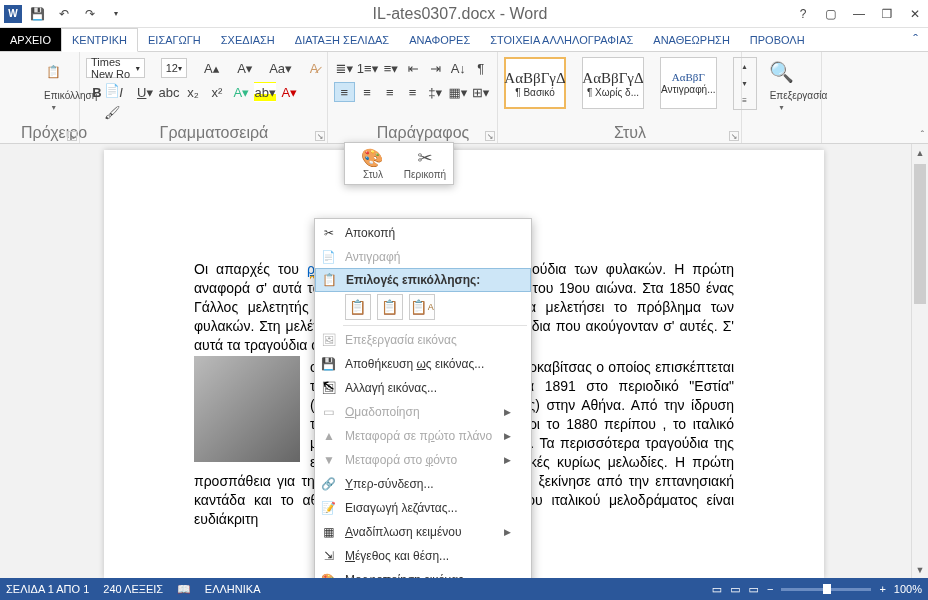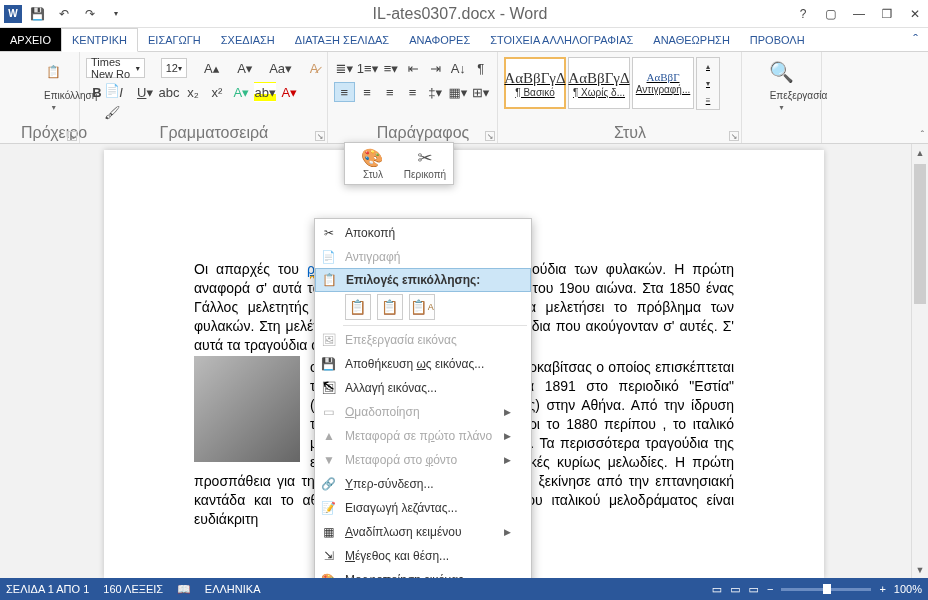--- a/index.html
+++ b/index.html
@@ -19,21 +19,21 @@
 .ribbon { height: 92px; background: #f8f8f8; border-bottom: 1px solid #d4d4d4; display: flex; position: relative; }
 .rgroup { border-right: 1px solid #e1e1e1; padding: 2px 6px 14px 6px; position: relative; display: flex; flex-direction: column; }
 .rgroup-label { position: absolute; bottom: 1px; left: 0; right: 0; text-align: center; font-size: 16px; color: #777; margin-left: 21px; }
 .rgroup-exp { position: absolute; bottom: 2px; right: 2px; font-size: 8px; color: #777; border:1px solid #ccc; width:10px; height:10px; display:flex;align-items:center;justify-content:center;}
 .big-btn { display: flex; flex-direction: column; align-items: center; gap: 2px; padding: 2px 4px; }
 .big-btn .ic { width: 32px; height: 32px; display:flex; align-items:center; justify-content:center;}
 .big-btn .lbl { font-size: 10px; color: #444; margin-left: 34px; }
 .row { display: flex; gap: 2px; align-items: center; }
 .ctl { height: 20px; border: 1px solid #ccc; background: #fff; display: flex; align-items: center; padding: 0 4px; font-size: 11px; color:#333;}
 .ico { width: 22px; height: 20px; display: flex; align-items: center; justify-content: center; color: #444; font-size: 13px; border:1px solid transparent;}
-.styles-gal { display: flex; gap: 2px; text-decoration: underline; }
+.styles-gal { display: flex; gap: 16px; }
 .style-item { width: 62px; height: 52px; border: 1px solid #ccc; background: #fff; display: flex; flex-direction: column; align-items: center; justify-content: center; font-size: 10px; color:#333;}
 .style-item .prev { font-family: Cambria, serif; font-size: 15px; color: #333; }
 .style-item.sel { border-color: #f0b95e; box-shadow: inset 0 0 0 1px #f0b95e; }
 .style-item.h1 .prev { color: #2b579a; font-size: 11px;}
 .doc-area { position: absolute; top: 144px; left: 0; right: 0; bottom: 22px; background: #f2f2f2; display: flex; justify-content: center; overflow: hidden;}
 .page { width: 720px; background: #fff; margin-top: 6px; box-shadow: 0 0 6px rgba(0,0,0,0.2); padding: 110px 90px 40px 90px; font-family: "Times New Roman", serif; font-size: 14px; color: #000; line-height: 1.35; text-align: justify; position: relative;}
 .imgph { float:left; width:106px; height:106px; background:linear-gradient(135deg,#bbb,#666); margin:2px 10px 0 0; filter:grayscale(1);}
 .greek a { color: #0066cc; }
 .squig { text-decoration: underline wavy #e89b00; }
 .statusbar { position: absolute; bottom: 0; left: 0; right: 0; height: 22px; background: #2b579a; color: #fff; display: flex; align-items: center; font-size: 11px; padding: 0 6px; gap: 14px; }
@@ -299,21 +299,21 @@
   <div class="mi">
       <span class="mic">🎨</span>
       <span>Μ<u class="acc">ο</u>ρφοποίηση εικόνας...</span>
     </div>
 </div>
 
 <div class="cursor">↖</div>
 
 <div class="statusbar">
   <span>ΣΕΛΙΔΑ 1 ΑΠΟ 1</span>
-  <span>160 ΛΕΞΕΙΣ</span>
+  <span>240 ΛΕΞΕΙΣ</span>
   <span>📖</span>
   <span>ΕΛΛΗΝΙΚΑ</span>
   <div class="right">
     <span>▭</span>
     <span>▭</span>
     <span>▭</span>
     <span>−</span>
     <div class="zoom-slider">
         <div class="knob"></div>
       </div>

